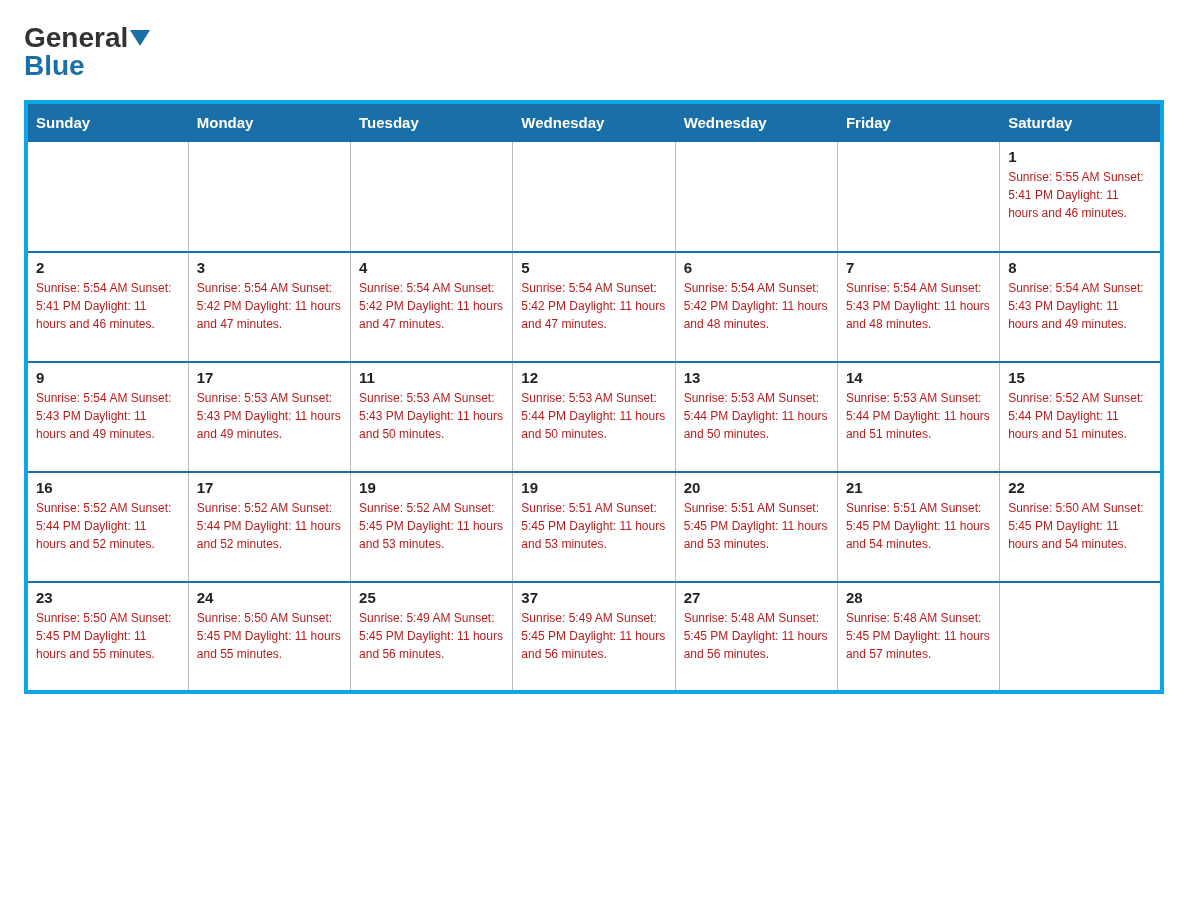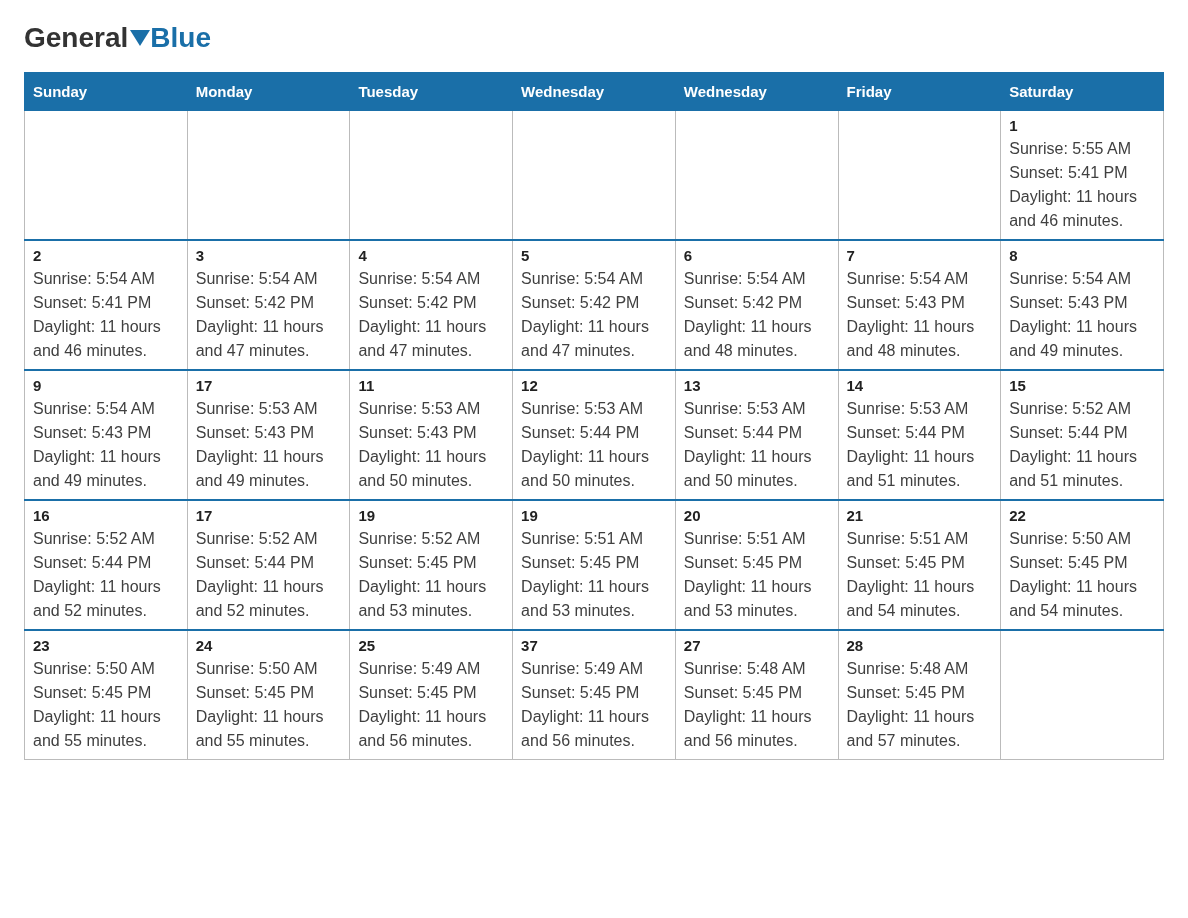--- a/index.html
+++ b/index.html
@@ -12,20 +12,21 @@
       min-height: 918px;
     }
     .header {
       display: flex;
       justify-content: space-between;
       align-items: flex-start;
       margin-bottom: 20px;
     }
     .logo {
       display: flex;
+      flex-direction: column;
       align-items: flex-start;
     }
     .logo-top {
       font-size: 28px;
       font-weight: bold;
       color: #333;
       line-height: 1;
     }
     .logo-top span.general { color: #333; }
     .logo-top span.triangle {
@@ -56,21 +57,21 @@
     }
     .title-area h2 {
       font-size: 20px;
       font-weight: normal;
       color: #444;
       margin-top: 4px;
     }
     .calendar {
       width: 100%;
       border-collapse: collapse;
-      border: 1px solid #0ea5e9;
+      border: 4px solid #0ea5e9;
     }
     .calendar th {
       background-color: #1a6fa8;
       color: #fff;
       font-size: 15px;
       font-weight: bold;
       padding: 10px 8px;
       text-align: left;
       border: 1px solid #1a6fa8;
     }
@@ -87,22 +88,22 @@
     .calendar tr.week-row td {
       height: 110px;
     }
     .day-number {
       font-size: 15px;
       font-weight: bold;
       color: #222;
       margin-bottom: 3px;
     }
     .day-info {
-      font-size: 16px;
-      color: #404040;
+      font-size: 12px;
+      color: #b91c1c;
       line-height: 1.5;
     }
     .calendar td.empty {
       background: #fff;
     }
     .row-top-border td {
       border-top: 2px solid #1a6fa8;
     }
   </style>
 </head>

